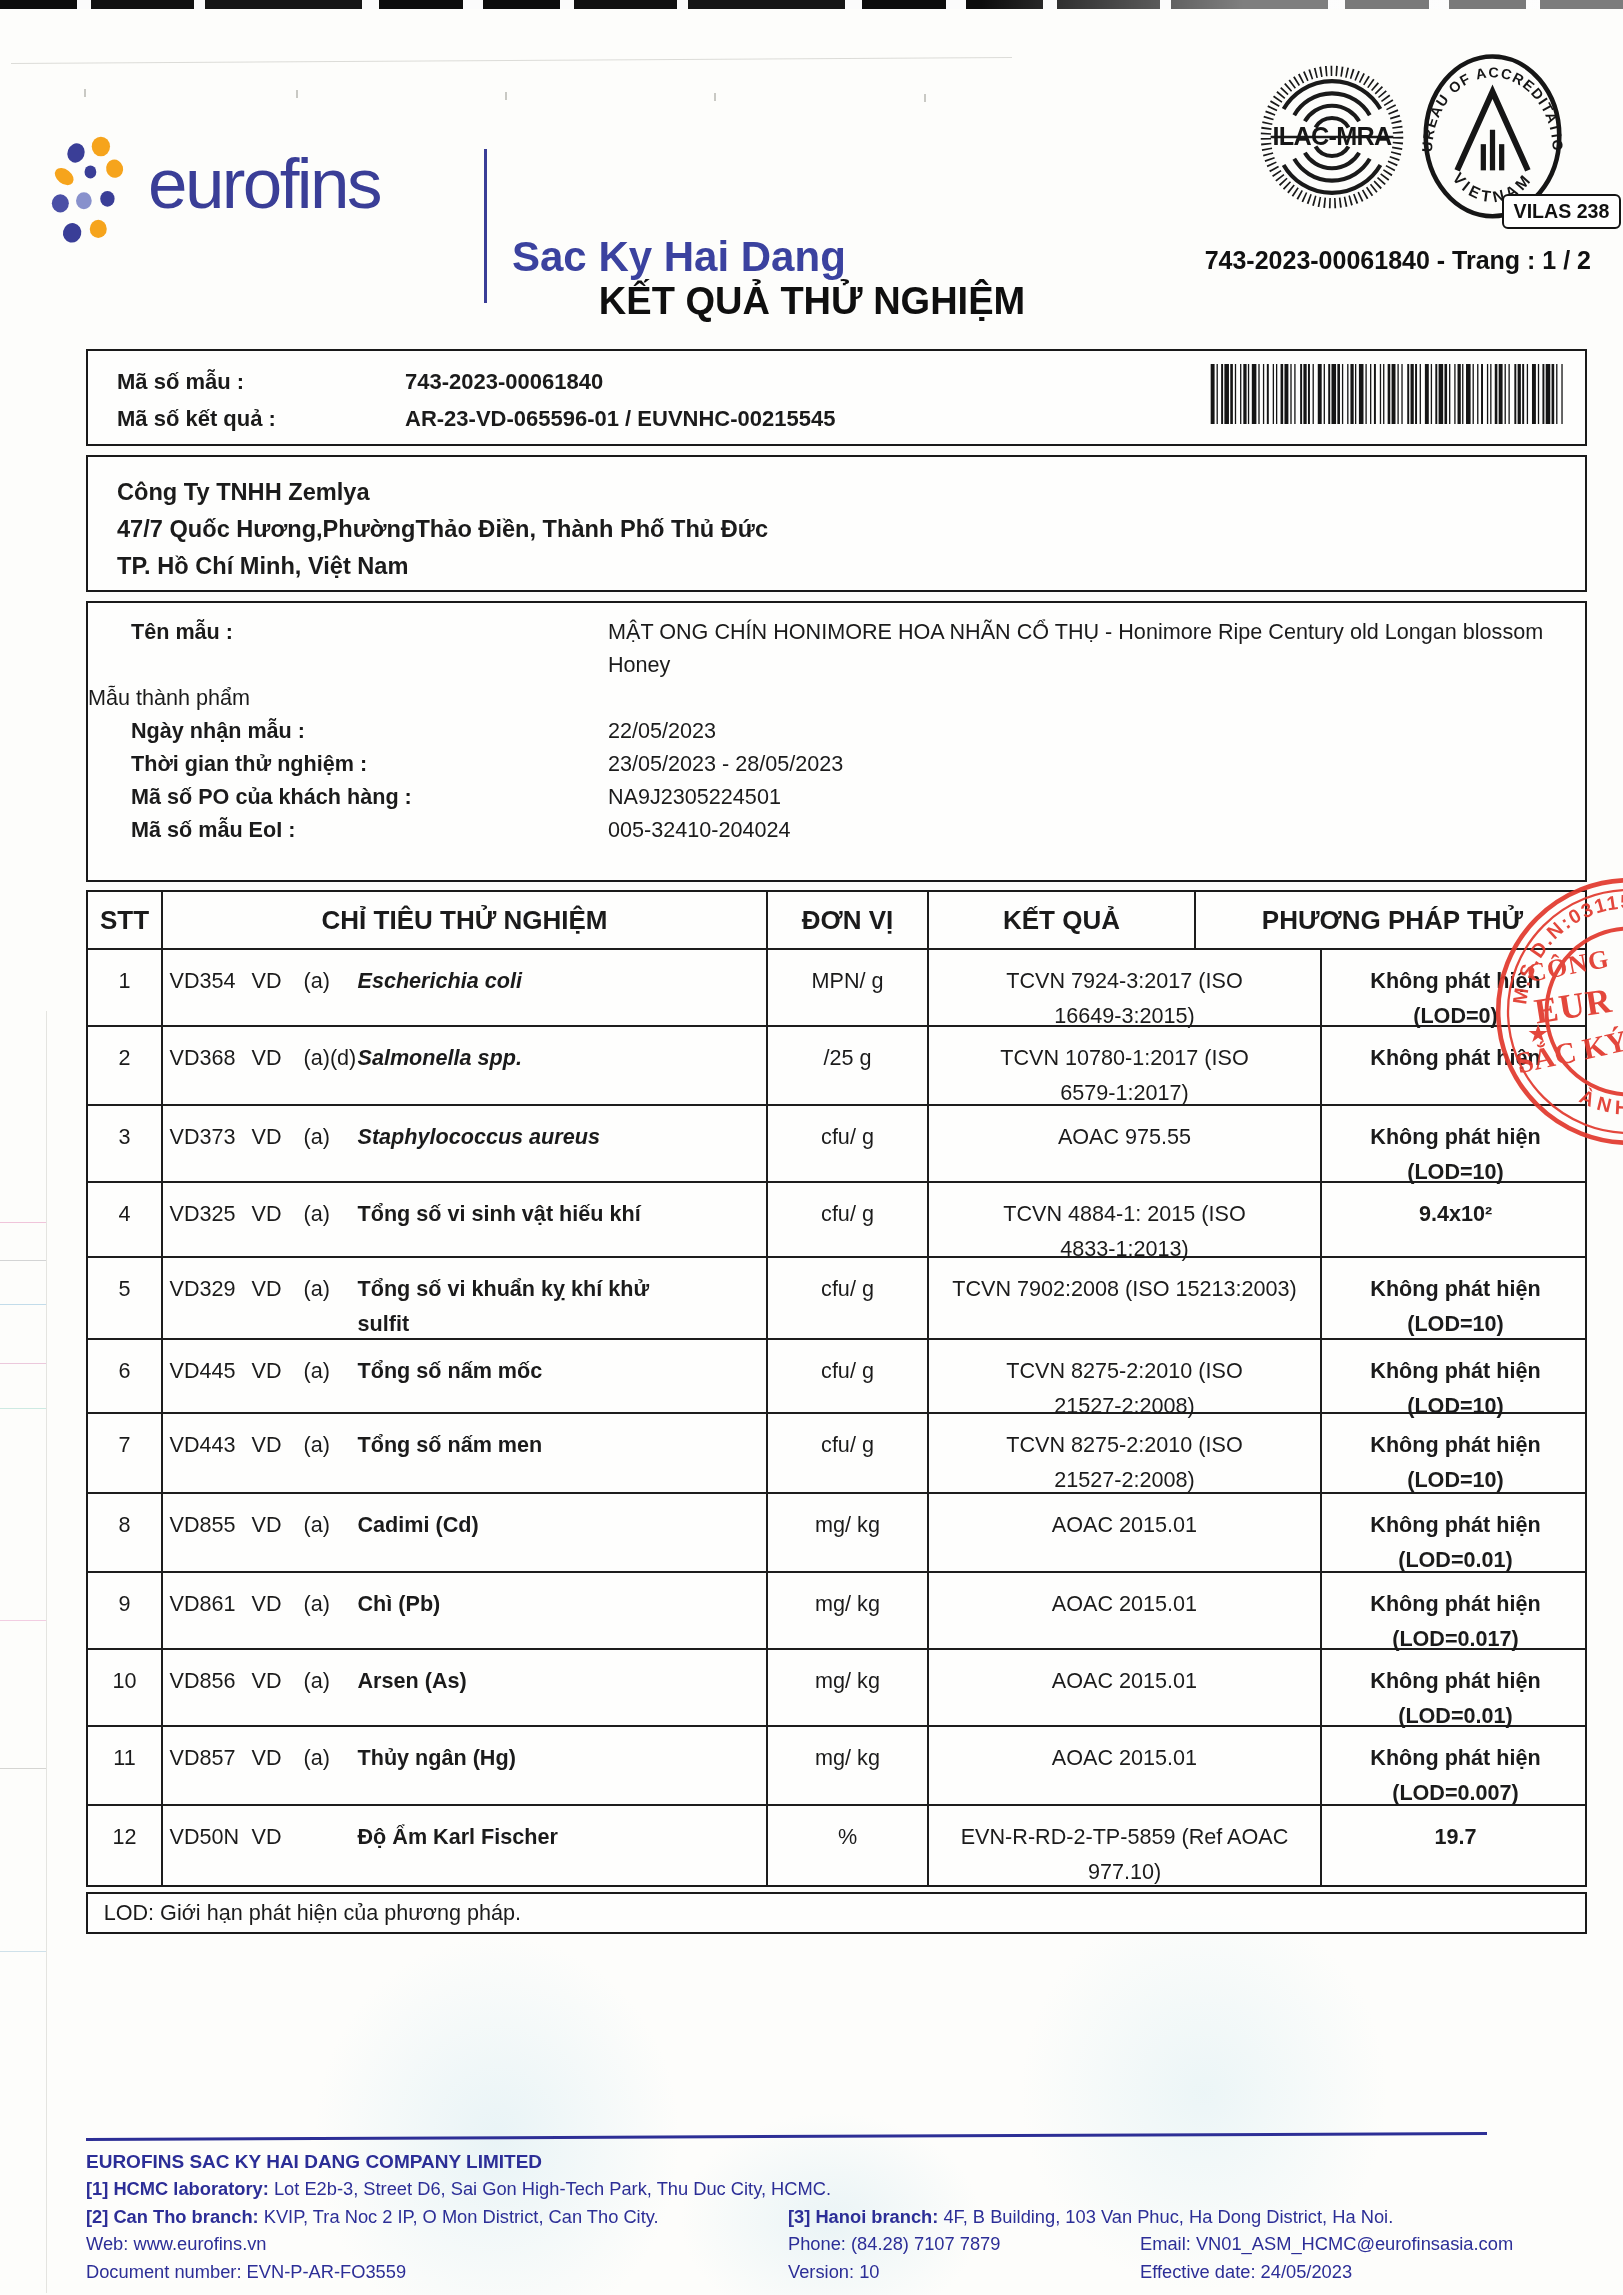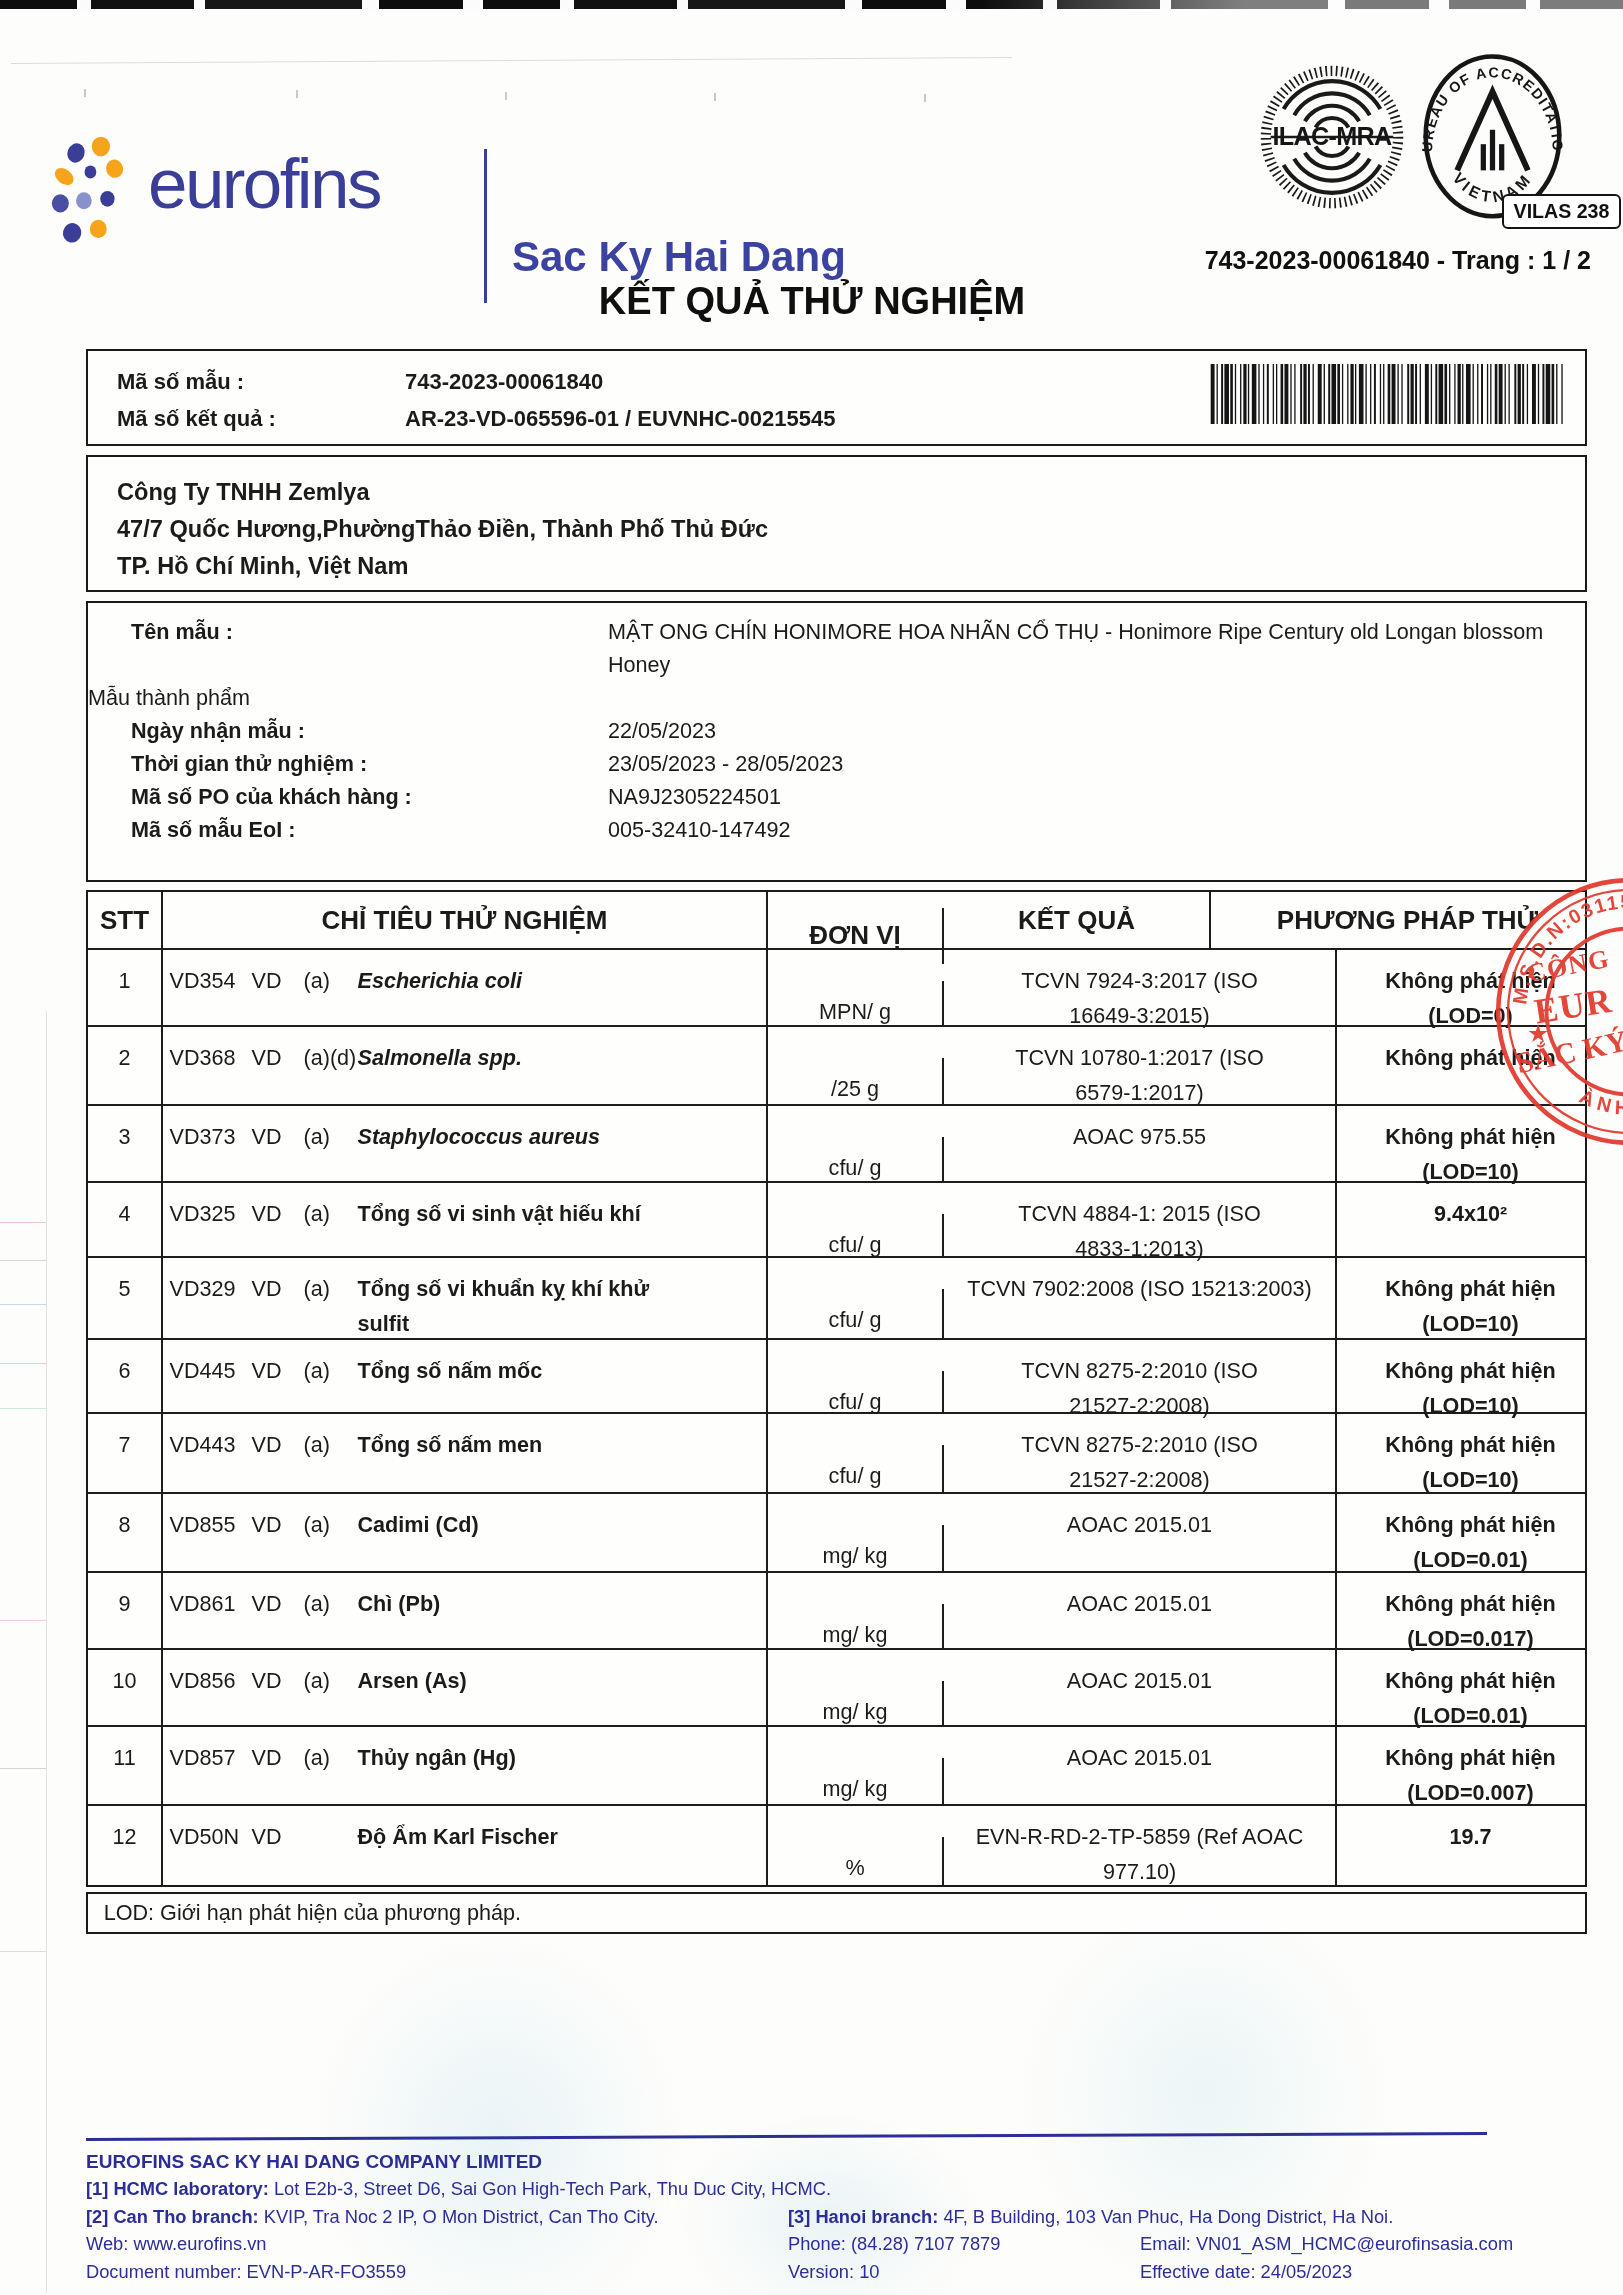--- a/index.html
+++ b/index.html
@@ -44,21 +44,21 @@
   .info-label{width:477px;padding-left:43px;font-weight:700;flex:none;}
   .info-value{flex:1;}
   
   .rtable{position:absolute;left:86px;top:890px;width:1501px;border:2.6px solid #1a1a1a;box-sizing:border-box;background:rgba(255,255,255,.5);}
   .trow{display:flex;border-bottom:2px solid #1d1d1d;box-sizing:border-box;}
   .trow:last-child{border-bottom:none;}
   .cell{box-sizing:border-box;border-right:2px solid #1d1d1d;padding-top:13px;font-size:21.6px;line-height:35px;}
   .cell:last-child{border-right:none;}
   .c-stt{width:75px;text-align:center;flex:none;}
   .c-name{width:605px;flex:none;padding-left:6.5px;}
-  .c-unit{width:176px;text-align:center;flex:none;margin-top:31px;}
+  .c-unit{width:161px;text-align:center;flex:none;}
   .c-method{width:393px;text-align:center;flex:none;}
   .c-result{width:267px;text-align:center;font-weight:700;flex:none;}
   .thead{height:58px;align-items:center;}
   .thead .cell{font-size:26px;font-weight:700;text-align:center;padding-top:0;display:flex;align-items:center;justify-content:center;height:100%;}
   .thead .c-name{padding-left:0;}
   .code{display:inline-block;width:82px;}
   .lab{display:inline-block;width:52px;}
   .note{display:inline-block;min-width:54px;}
   .tname{font-weight:700;}
   .tname.it{font-style:italic;}
@@ -209,21 +209,21 @@
         <div class="info-row">
     <div class="info-label">Mã số PO của khách hàng :</div>
     <div class="info-value">
       <div>NA9J2305224501</div>
 
     </div>
   </div>
         <div class="info-row">
     <div class="info-label">Mã số mẫu EoI :</div>
     <div class="info-value">
-      <div>005-32410-147492</div>
+      <div>005-32410-204024</div>
 
     </div>
   </div>
       </div>
   </div>
 
   <div class="rtable">
     <div class="trow thead">
       <div class="cell c-stt">STT</div>
       <div class="cell c-name">CHỈ TIÊU THỬ NGHIỆM</div>

